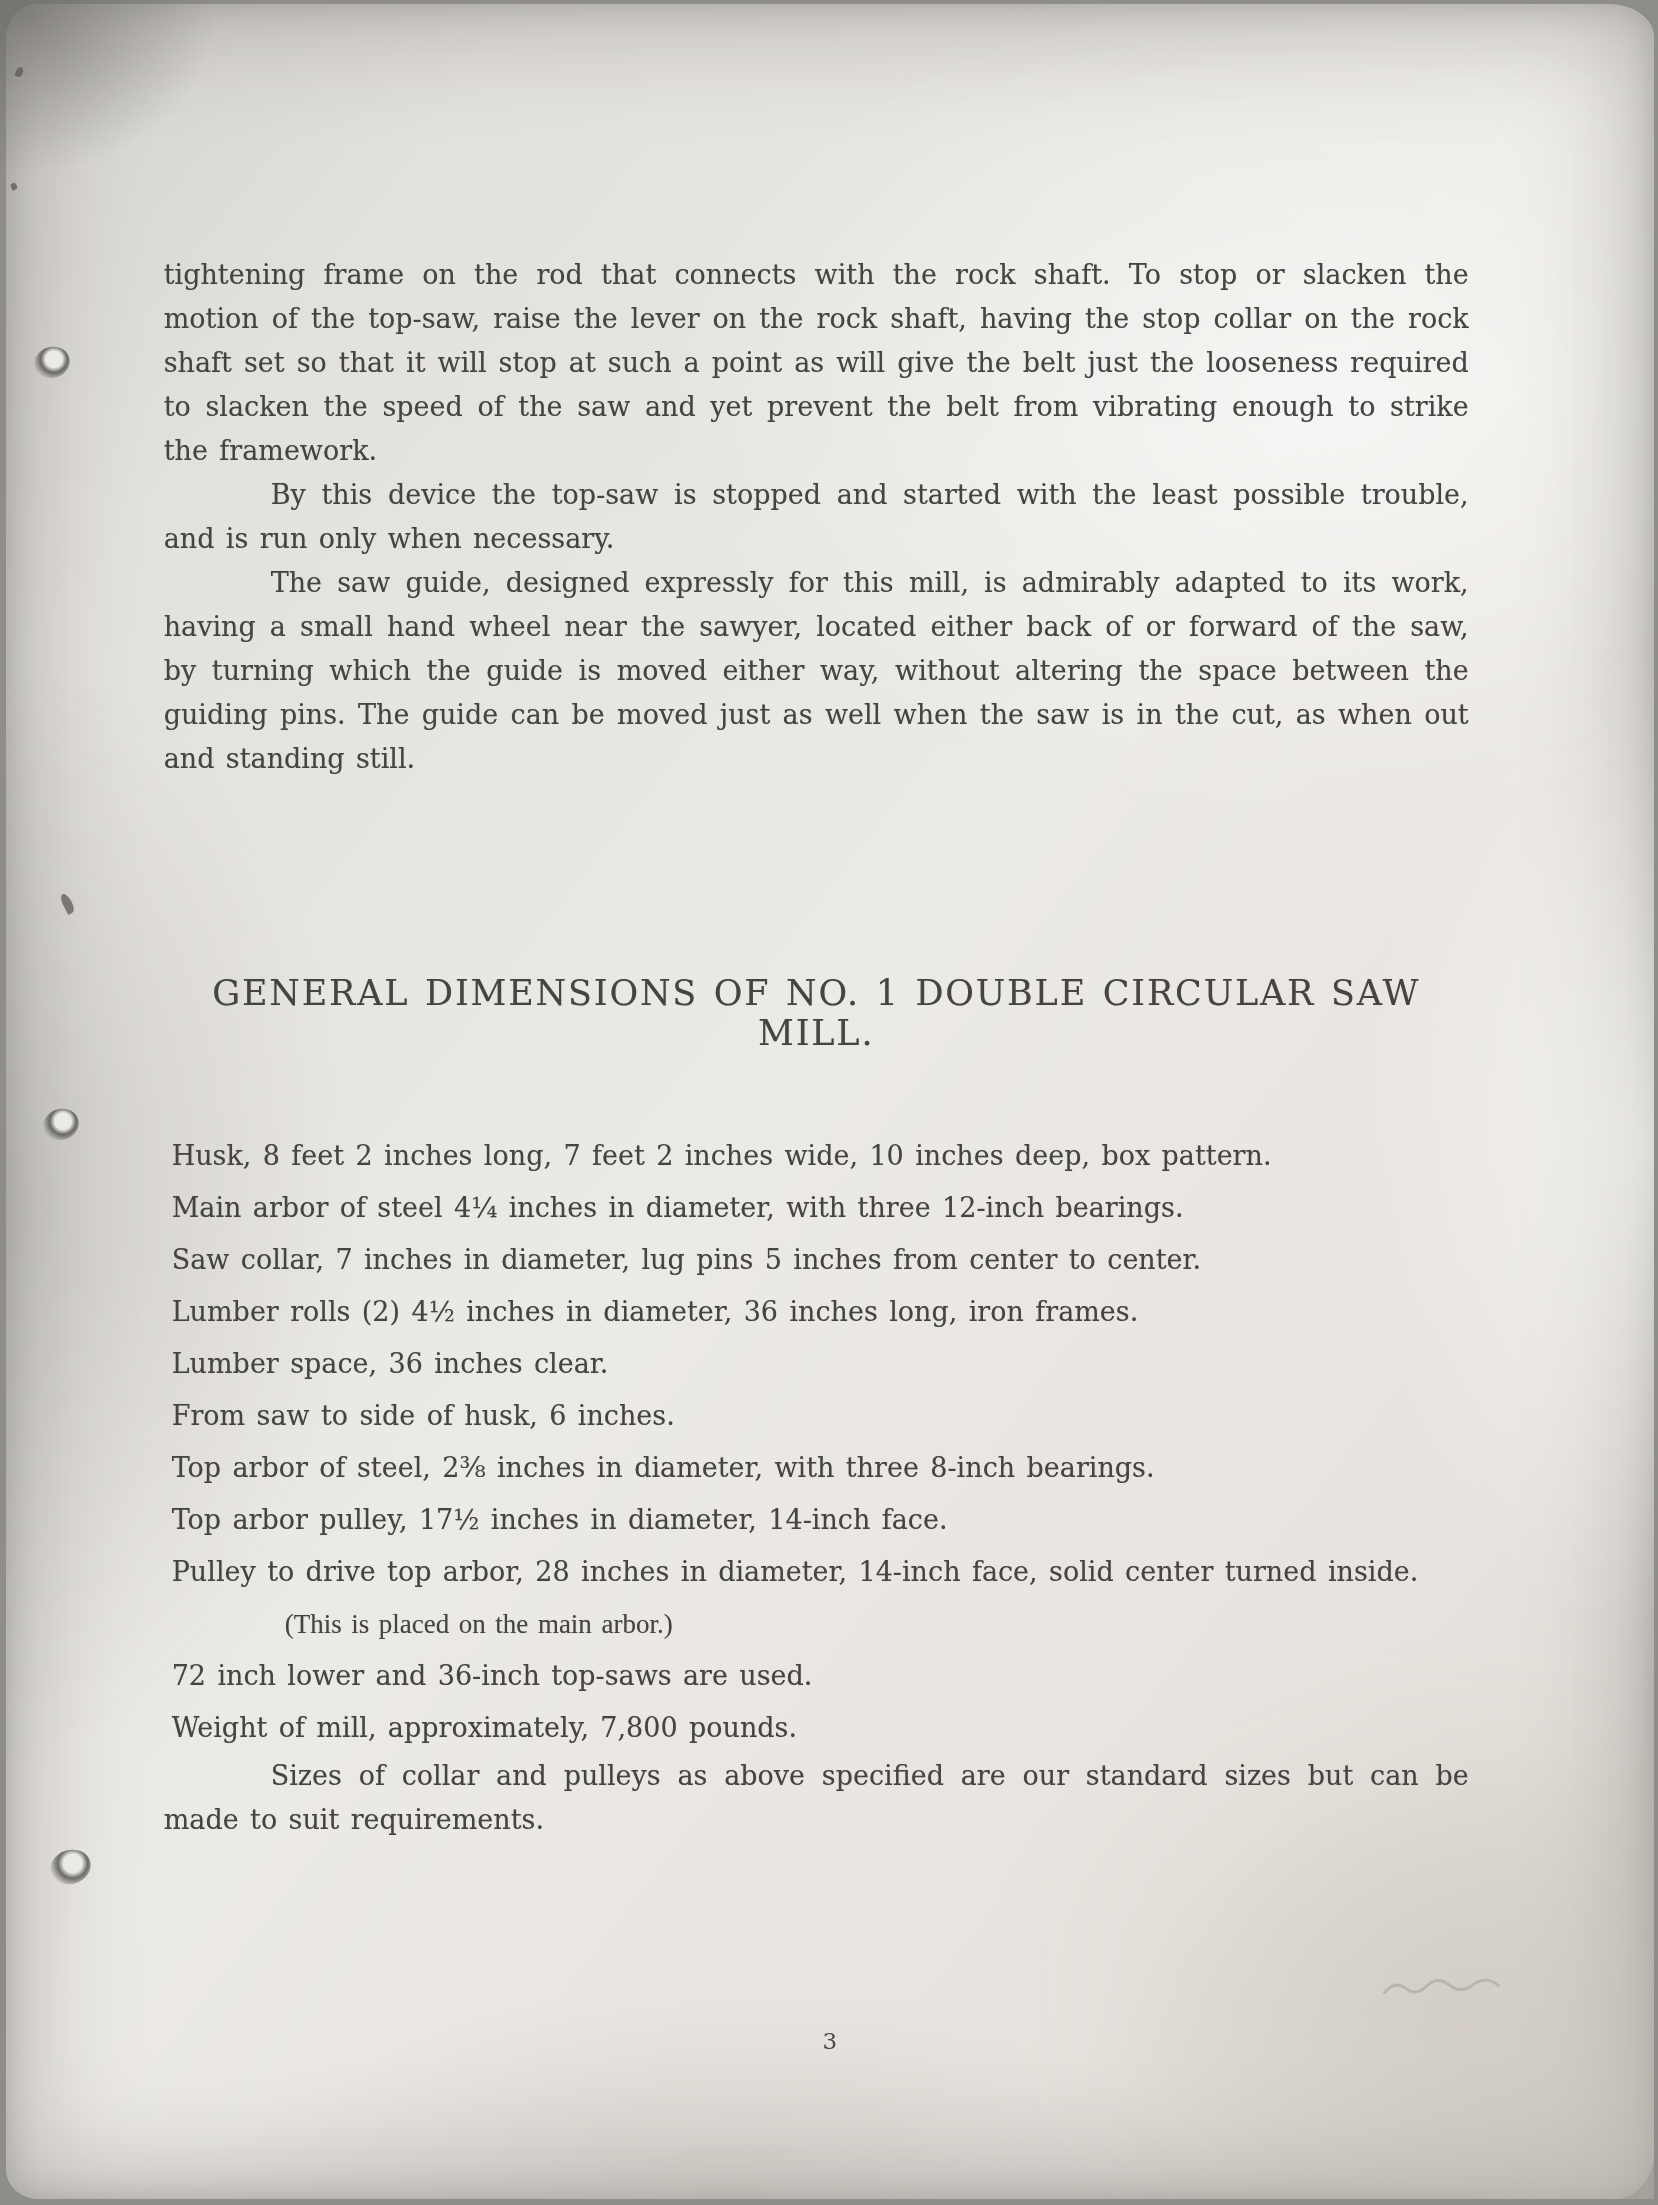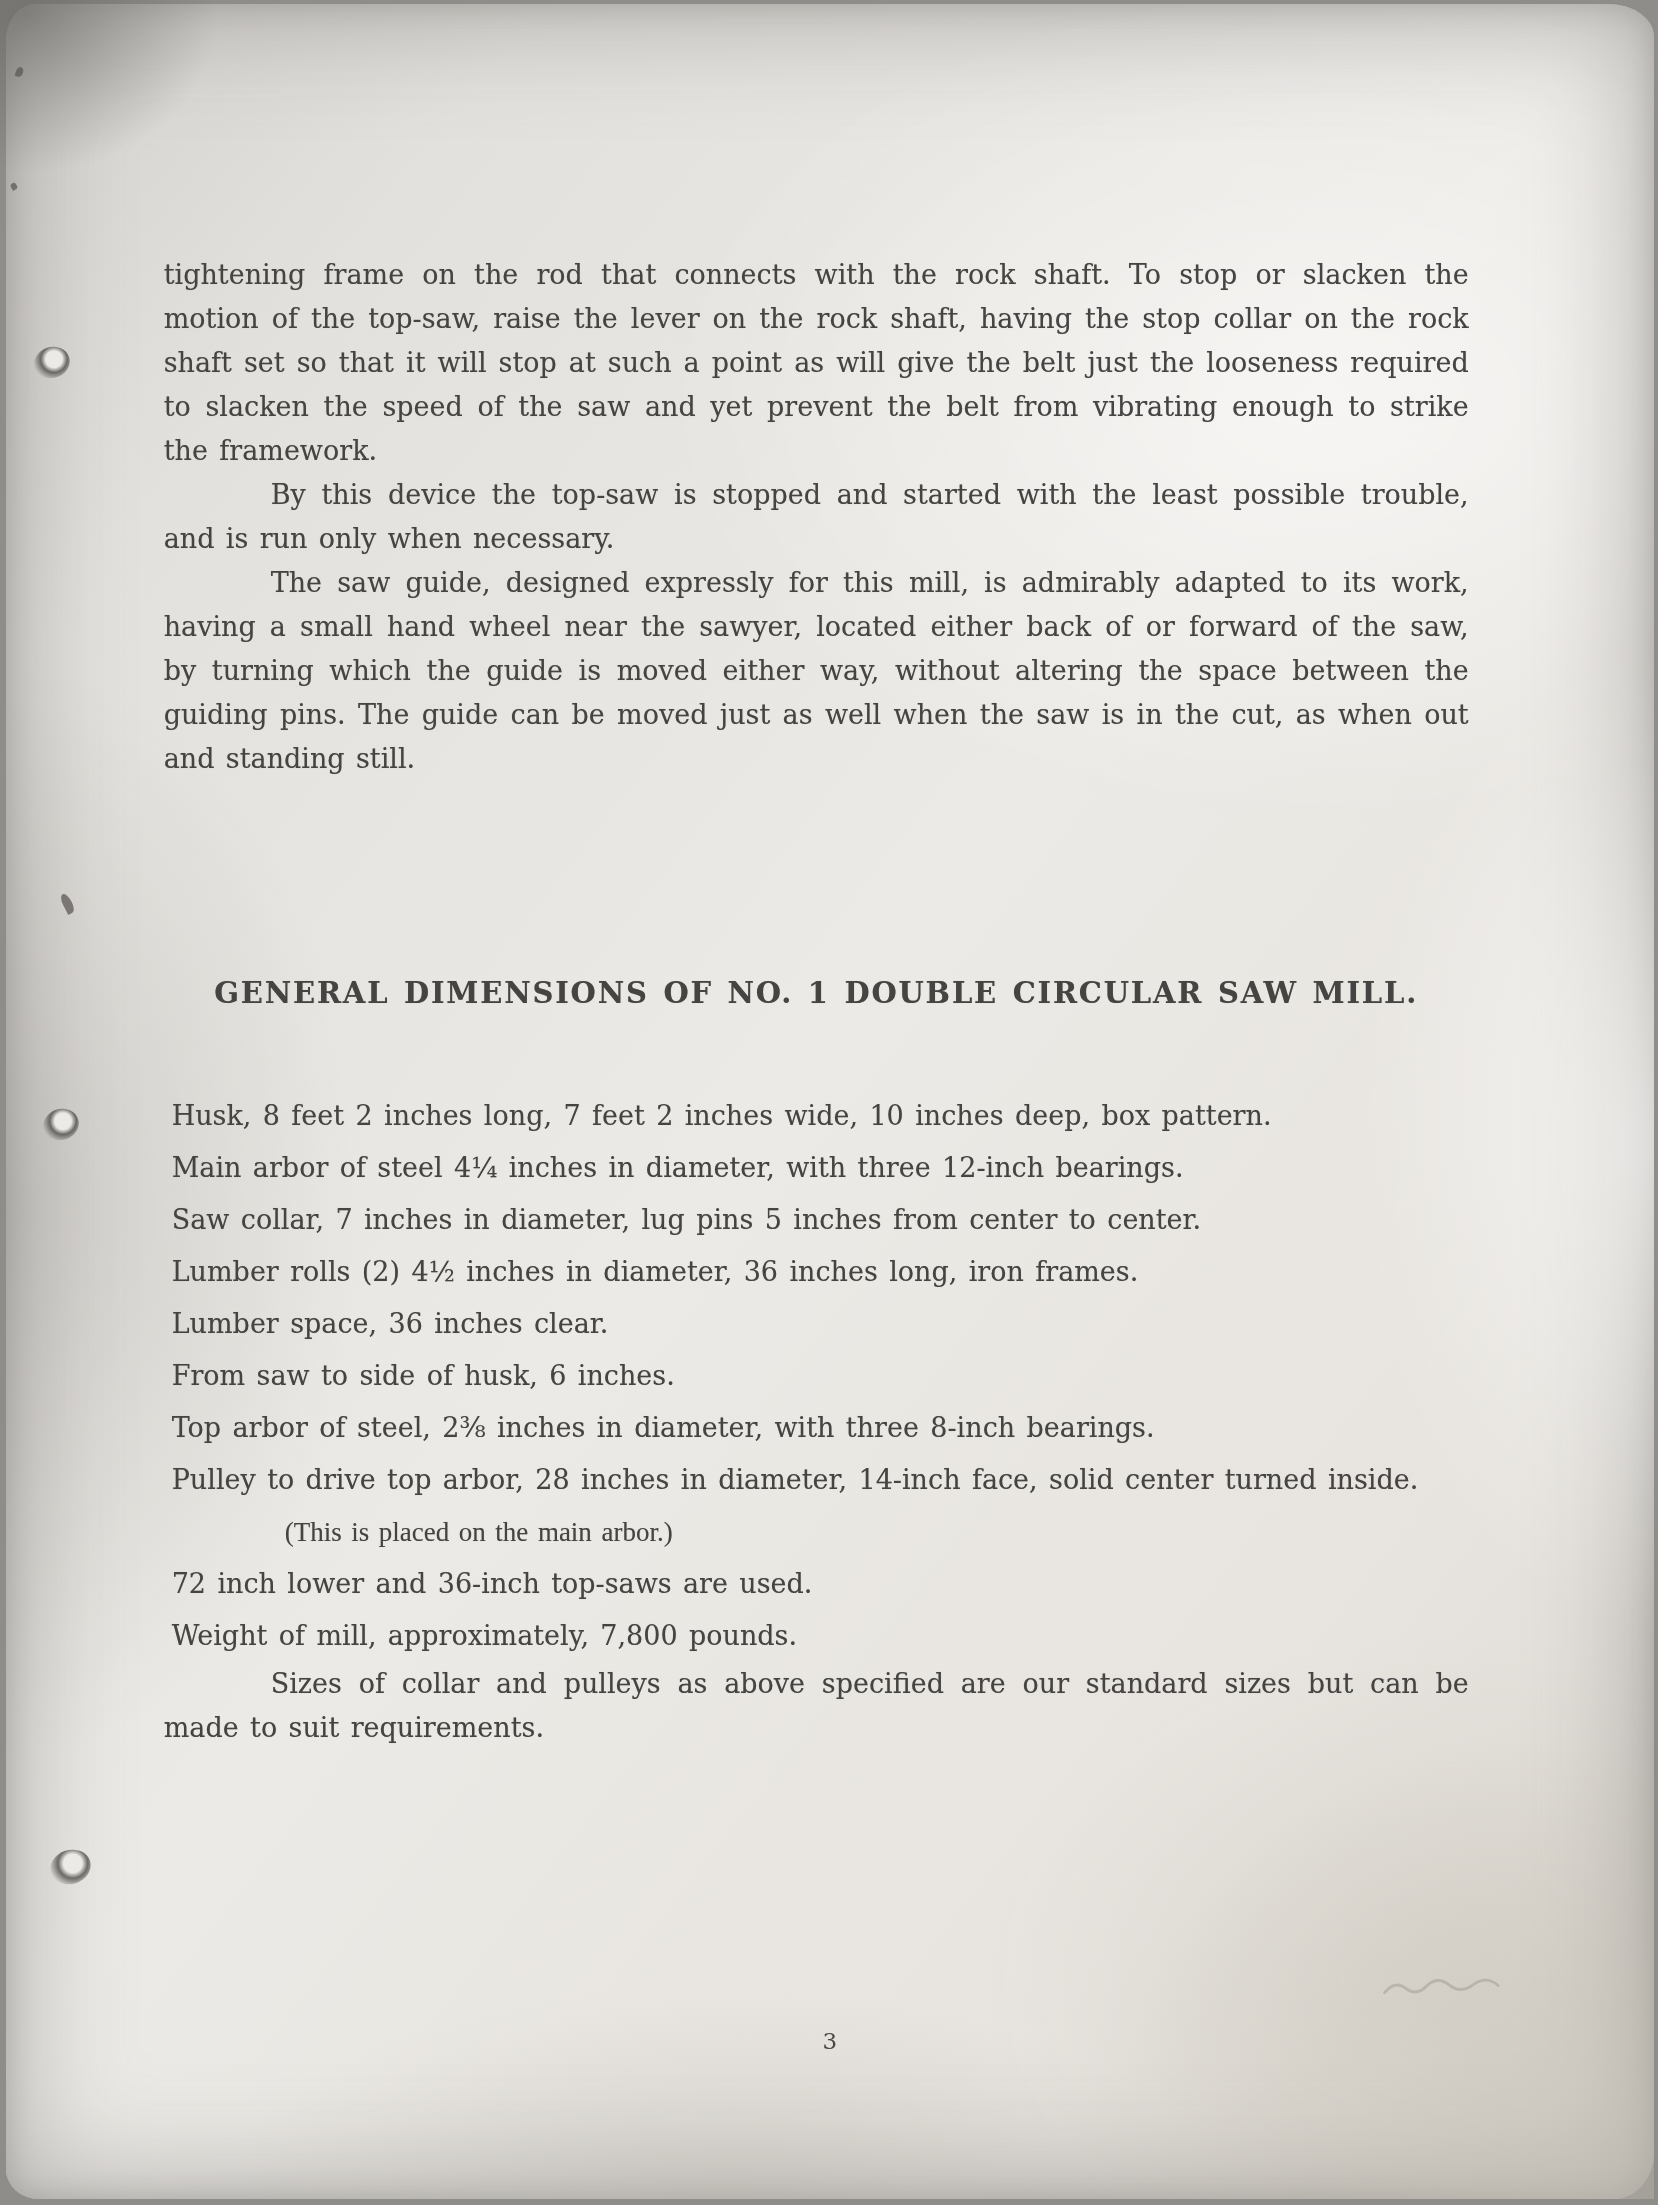--- a/index.html
+++ b/index.html
@@ -95,22 +95,22 @@
   }
   .content p { margin: 0; }
   .para { text-align: justify; }
   .indent { text-indent: 107px; }
   .p2 { margin-top: 23px; }
   .p3 { margin-top: 23px; }
 
   .heading {
     margin: 192px 0 0 0;
     text-align: center;
-    font-size: 29px;
-    font-weight: 700;
+    font-size: 35px;
+    font-weight: 400;
     letter-spacing: 1.8px;
     line-height: 40px;
   }
 
   .dim-list { margin-top: 77px; margin-left: 8px; }
   .item { line-height: 52px; text-align: left; }
   .item-note { padding-left: 113px; font-family: Liberation Serif, serif; }
 
   .closing { margin-top: 30px; text-indent: 107px; }
 
@@ -152,20 +152,21 @@
     <h1 class="heading">GENERAL DIMENSIONS OF NO. 1 DOUBLE CIRCULAR SAW MILL.</h1>
 
     <div class="dim-list">
       <p class="item">Husk, 8 feet 2 inches long, 7 feet 2 inches wide, 10 inches deep, box pattern.</p>
       <p class="item">Main arbor of steel 4¼ inches in diameter, with three 12-inch bearings.</p>
       <p class="item">Saw collar, 7 inches in diameter, lug pins 5 inches from center to center.</p>
       <p class="item">Lumber rolls (2) 4½ inches in diameter, 36 inches long, iron frames.</p>
       <p class="item">Lumber space, 36 inches clear.</p>
       <p class="item">From saw to side of husk, 6 inches.</p>
       <p class="item">Top arbor of steel, 2⅜ inches in diameter, with three 8-inch bearings.</p>
+      <p class="item">Top arbor pulley, 17½ inches in diameter, 14-inch face.</p>
       <p class="item">Pulley to drive top arbor, 28 inches in diameter, 14-inch face, solid center turned inside.</p>
       <p class="item item-note">(This is placed on the main arbor.)</p>
       <p class="item">72 inch lower and 36-inch top-saws are used.</p>
       <p class="item">Weight of mill, approximately, 7,800 pounds.</p>
     </div>
 
     <p class="para closing">Sizes of collar and pulleys as above specified are our standard sizes but can be made to suit requirements.</p>
   </div>
 
   <div class="page-number">3</div>

